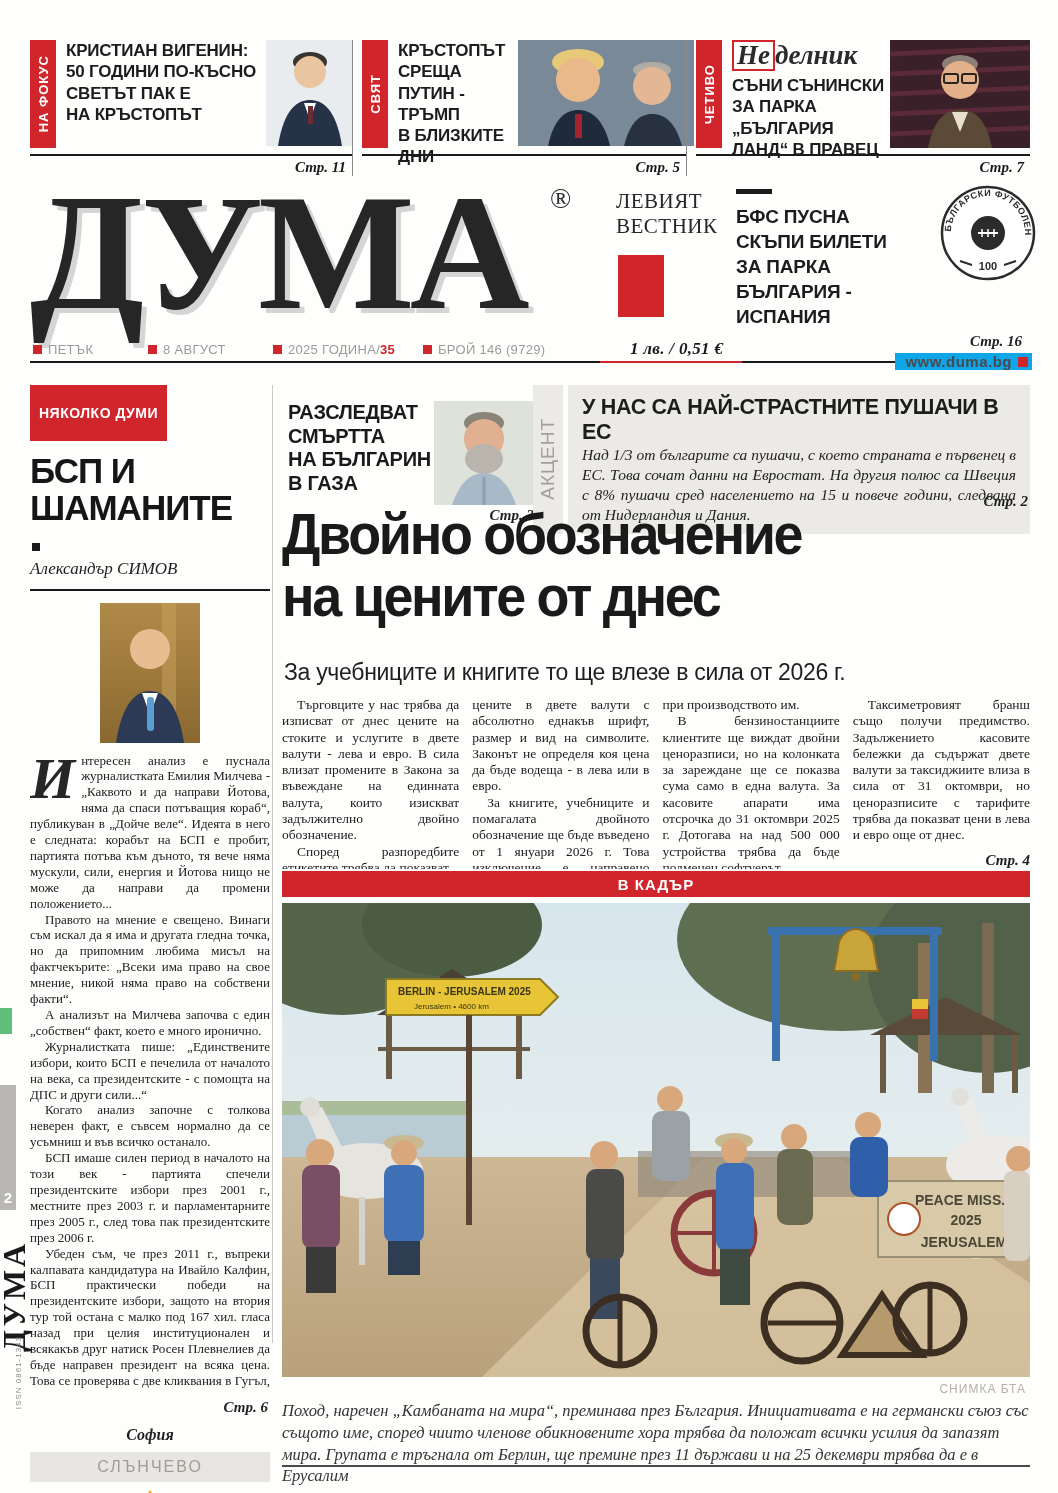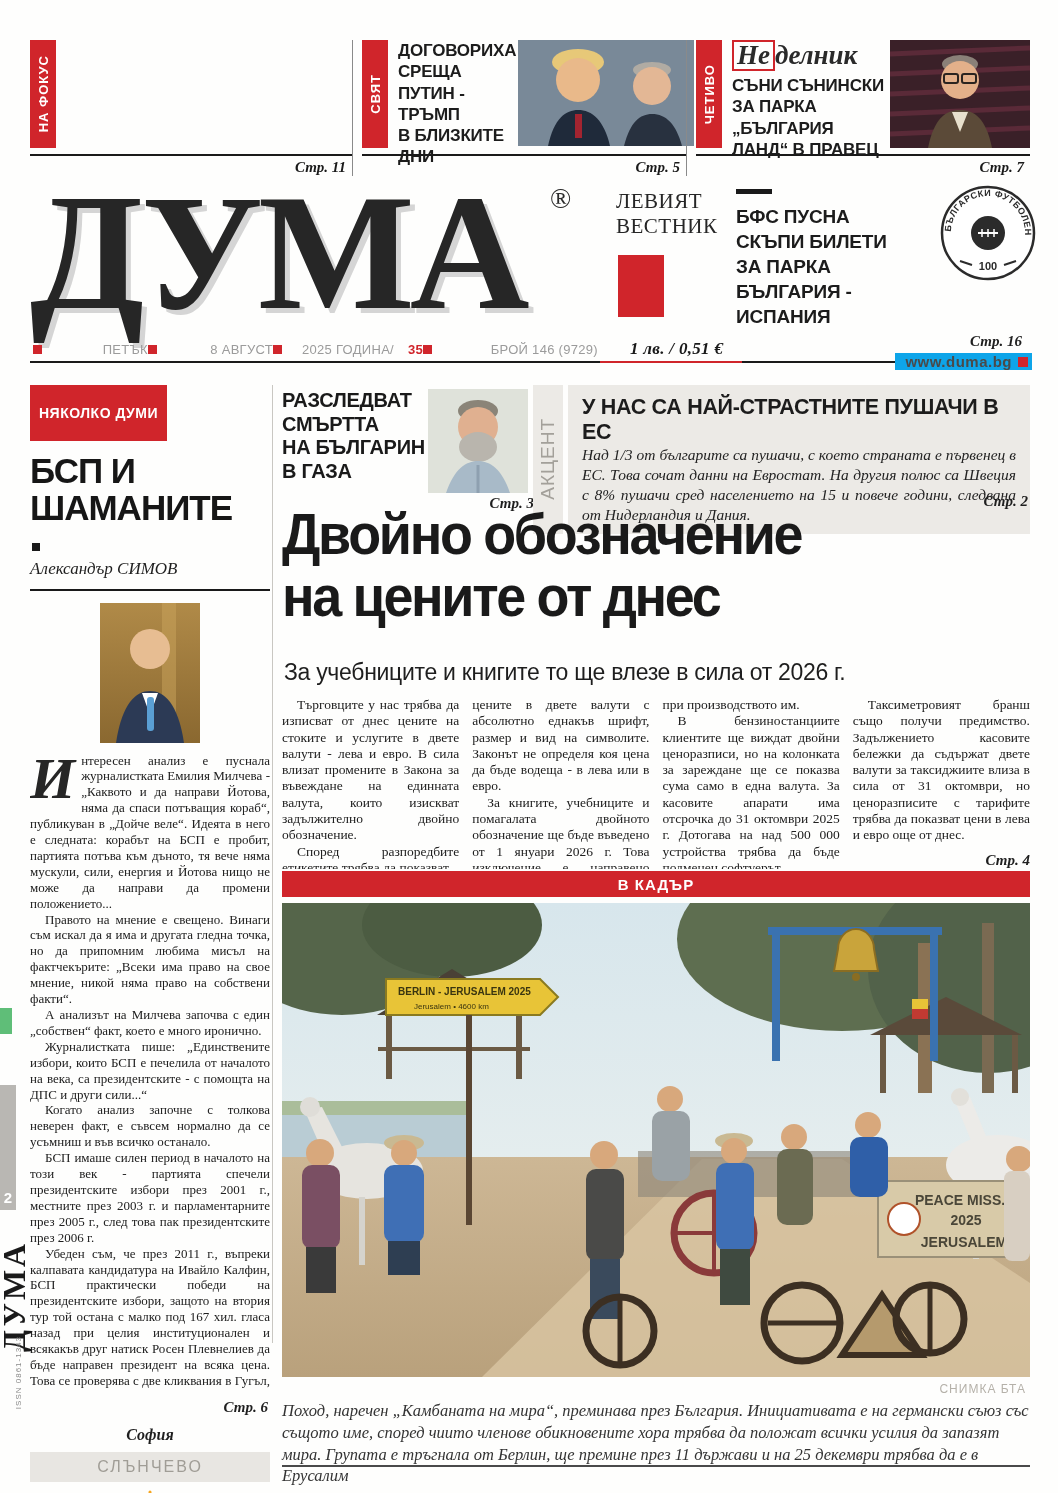--- a/index.html
+++ b/index.html
@@ -45,21 +45,21 @@
   .promo{position:absolute;left:706px;top:6px;width:296px;}
   .promo-dash{width:36px;height:5px;background:#1a1a1a;margin-bottom:10px;}
   .promo-lines{font:700 19px/1.32 "Liberation Sans",sans-serif;letter-spacing:-0.2px;width:200px;color:#1c1c1c;}
   .badge{position:absolute;right:-6px;top:-6px;}
   .promo-ref{text-align:right;margin-top:4px;font:700 italic 15px "Liberation Serif",serif;padding-right:10px;}
   .promo-ref-dash{width:30px;height:4px;background:#1a1a1a;margin:5px 10px 0 auto;}
 
   
   .dateline{position:absolute;left:33px;top:339px;display:flex;align-items:center;
             font:400 13px "Liberation Sans",sans-serif;color:#9b9b9b;letter-spacing:0.3px;}
-  .ditem{display:flex;align-items:center;justify-content:space-between;}
+  .ditem{display:flex;align-items:center;}
   .d1{width:115px;} .d2{width:125px;} .d3{width:150px;} .d4{width:175px;}
   .sq{width:9px;height:9px;background:#d0252b;display:inline-block;margin-right:6px;flex:none;}
   .hl{color:#d0252b;font-weight:700;}
   .price{font:700 italic 17px "Liberation Serif",serif;color:#1a1a1a;margin-left:32px;}
   .rule-date{position:absolute;left:30px;top:361px;width:1000px;height:2px;background:#1a1a1a;}
   .price-rule{position:absolute;left:600px;top:361px;width:142px;height:2px;background:#d0252b;z-index:2;}
   .website{position:absolute;right:26px;top:353px;background:#0ea5e9;padding:0 4px 0 10px;z-index:3;
            display:flex;align-items:center;gap:6px;font:700 15px "Liberation Sans",sans-serif;
            color:#4a4a4a;letter-spacing:0.5px;}
   .wsq{width:10px;height:10px;background:#d0252b;}
@@ -83,21 +83,21 @@
   .w-cond{background:#e8e6e2;color:#a09d96;text-align:center;font:400 16px "Liberation Sans",sans-serif;
           letter-spacing:2px;padding:6px 0;margin:8px 0 6px;}
   .w-row{display:flex;align-items:center;justify-content:space-between;}
   .temp{font:400 41px "Liberation Sans",sans-serif;color:#3d3d3d;letter-spacing:-1px;}
   .temp sup{font-size:16px;color:#8a8a8a;font-weight:400;}
 
   .vdiv{position:absolute;left:272px;top:385px;width:1px;height:958px;background:#c9c7c2;}
 
   
   .main{position:absolute;left:282px;top:385px;width:748px;}
-  .investigate{position:absolute;left:0;top:4px;width:252px;display:flex;justify-content:flex-start;}
+  .investigate{position:absolute;left:0;top:16px;width:252px;display:flex;justify-content:flex-end;}
   .inv-lines{font:700 20px/1.18 "Liberation Sans",sans-serif;letter-spacing:-0.3px;width:146px;color:#1a1a1a;}
   .inv-ref{position:absolute;left:130px;top:106px;width:122px;text-align:right;
            font:700 italic 15px "Liberation Serif",serif;}
   .accent{position:absolute;left:251px;top:0;width:497px;display:flex;}
   .acc-tag{width:30px;background:#eceae6;display:flex;align-items:center;justify-content:center;
            margin-right:5px;flex:none;}
   .acc-tag span{writing-mode:vertical-rl;transform:rotate(180deg);color:#a3a09a;
                 font:400 19px "Liberation Sans",sans-serif;letter-spacing:1px;}
   .acc-box{flex:1;background:#eceae6;padding:10px 14px 8px;box-sizing:border-box;}
   .acc-title{font:700 21.5px "Liberation Sans",sans-serif;letter-spacing:-0.3px;color:#1c1c1c;}
@@ -137,33 +137,51 @@
   <div class="spine">ДУМА</div>
   <div class="issn">ISSN 0861-1343</div>
 
   <div class="teasers">
 
     <div class="teaser t1">
       <div class="t-main">
         <div class="vtag">
             <span>НА ФОКУС</span>
           </div>
+        <div class="t-body">
+          <div class="t-lines">
+            <div>КРИСТИАН ВИГЕНИН:</div>
+            <div>50 ГОДИНИ ПО-КЪСНО</div>
+            <div>СВЕТЪТ ПАК Е</div>
+            <div>НА КРЪСТОПЪТ</div>
+          </div>
+          <div class="t-photo">
+            <svg width="86" height="106" viewBox="0 0 86 106">
+              <rect width="86" height="106" fill="#e9ecef"></rect>
+              <ellipse cx="44" cy="22" rx="17" ry="10" fill="#3a332e"></ellipse>
+              <circle cx="44" cy="32" r="16" fill="#e9c6a0"></circle>
+              <path d="M12,106 C18,68 32,60 44,60 C56,60 70,68 76,106 Z" fill="#263248"></path>
+              <polygon points="38,63 50,63 44,80" fill="#fff"></polygon>
+              <rect x="42" y="66" width="5" height="18" fill="#6e2a33"></rect>
+            </svg>
+          </div>
+        </div>
       </div>
       <div class="t-rule"></div>
       <div class="pageref">Стр. 11</div>
     </div>
 
     <div class="teaser t2">
       <div class="t-main">
         <div class="vtag">
             <span>СВЯТ</span>
           </div>
         <div class="t-body">
           <div class="t-lines" style="width:120px;">
-            <div>ДОГОВОРИХА</div>
+            <div>КРЪСТОПЪТ</div>
             <div>СРЕЩА</div>
             <div>ПУТИН - ТРЪМП</div>
             <div>В БЛИЗКИТЕ ДНИ</div>
           </div>
           <div class="t-photo">
             <svg width="176" height="106" viewBox="0 0 176 106">
               <rect width="176" height="106" fill="#8b9aa8"></rect>
               <rect width="176" height="106" fill="#5a6b7a" opacity="0.35"></rect>
               <ellipse cx="60" cy="22" rx="26" ry="13" fill="#e7c878"></ellipse>
               <circle cx="60" cy="40" r="22" fill="#e9b98a"></circle>

